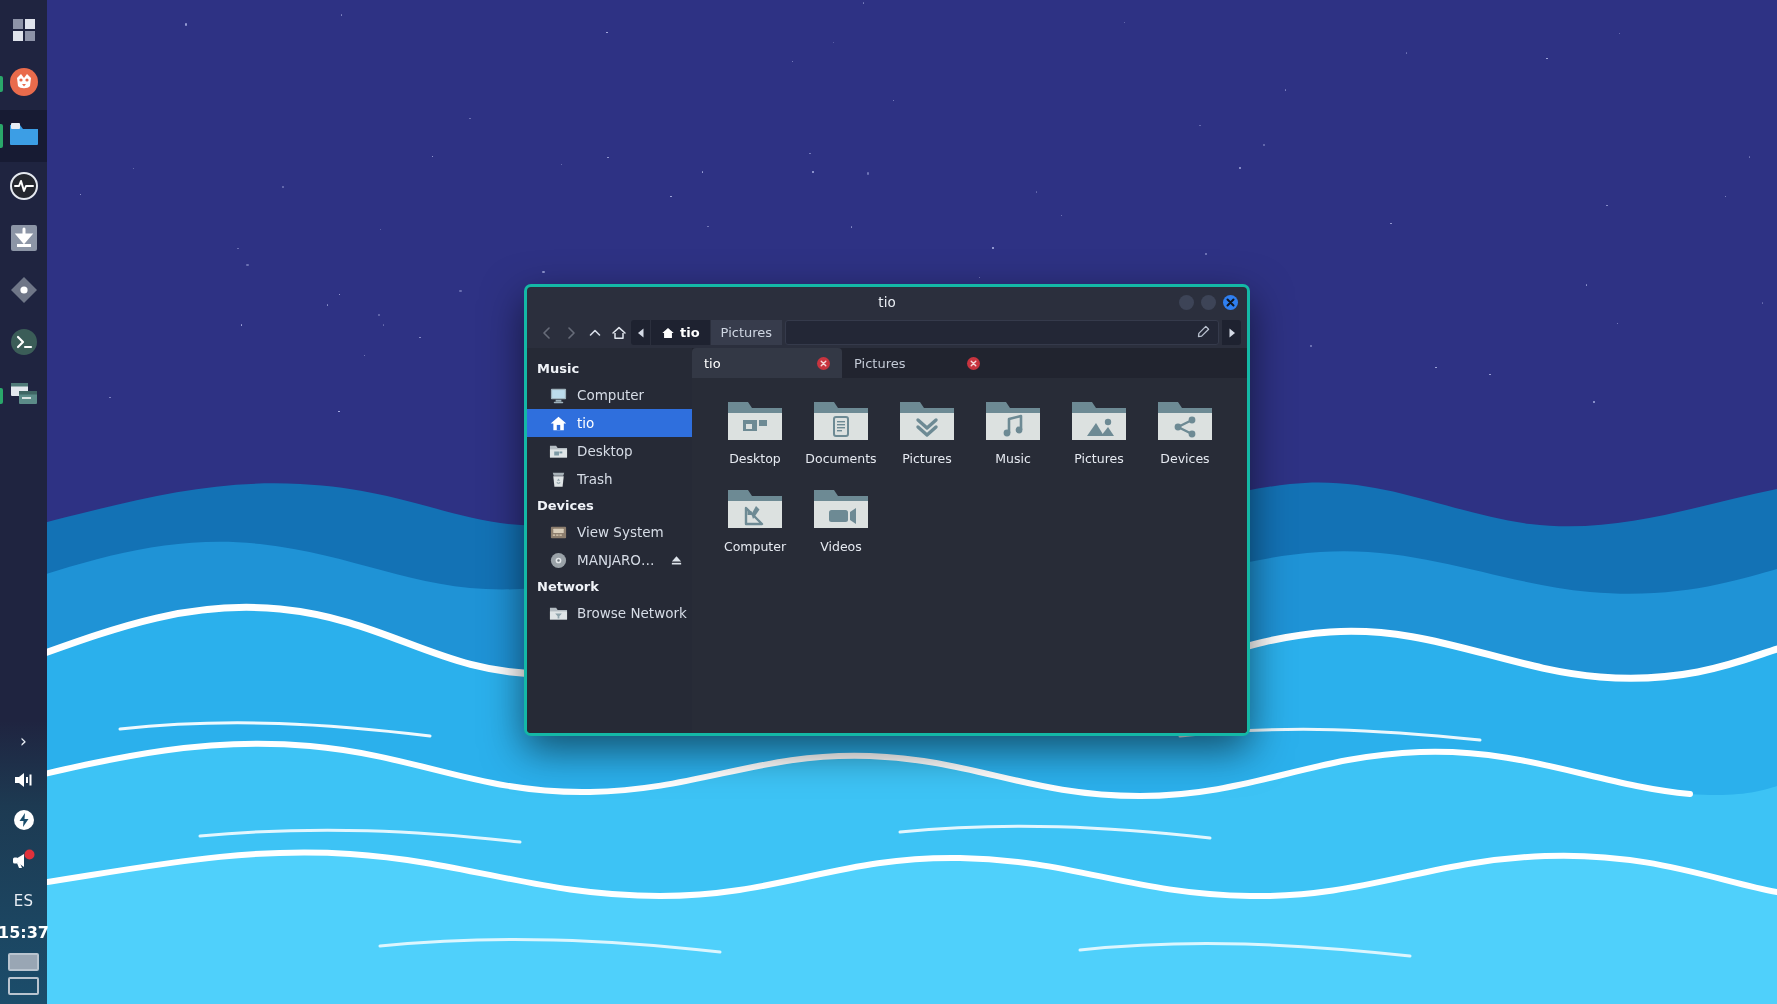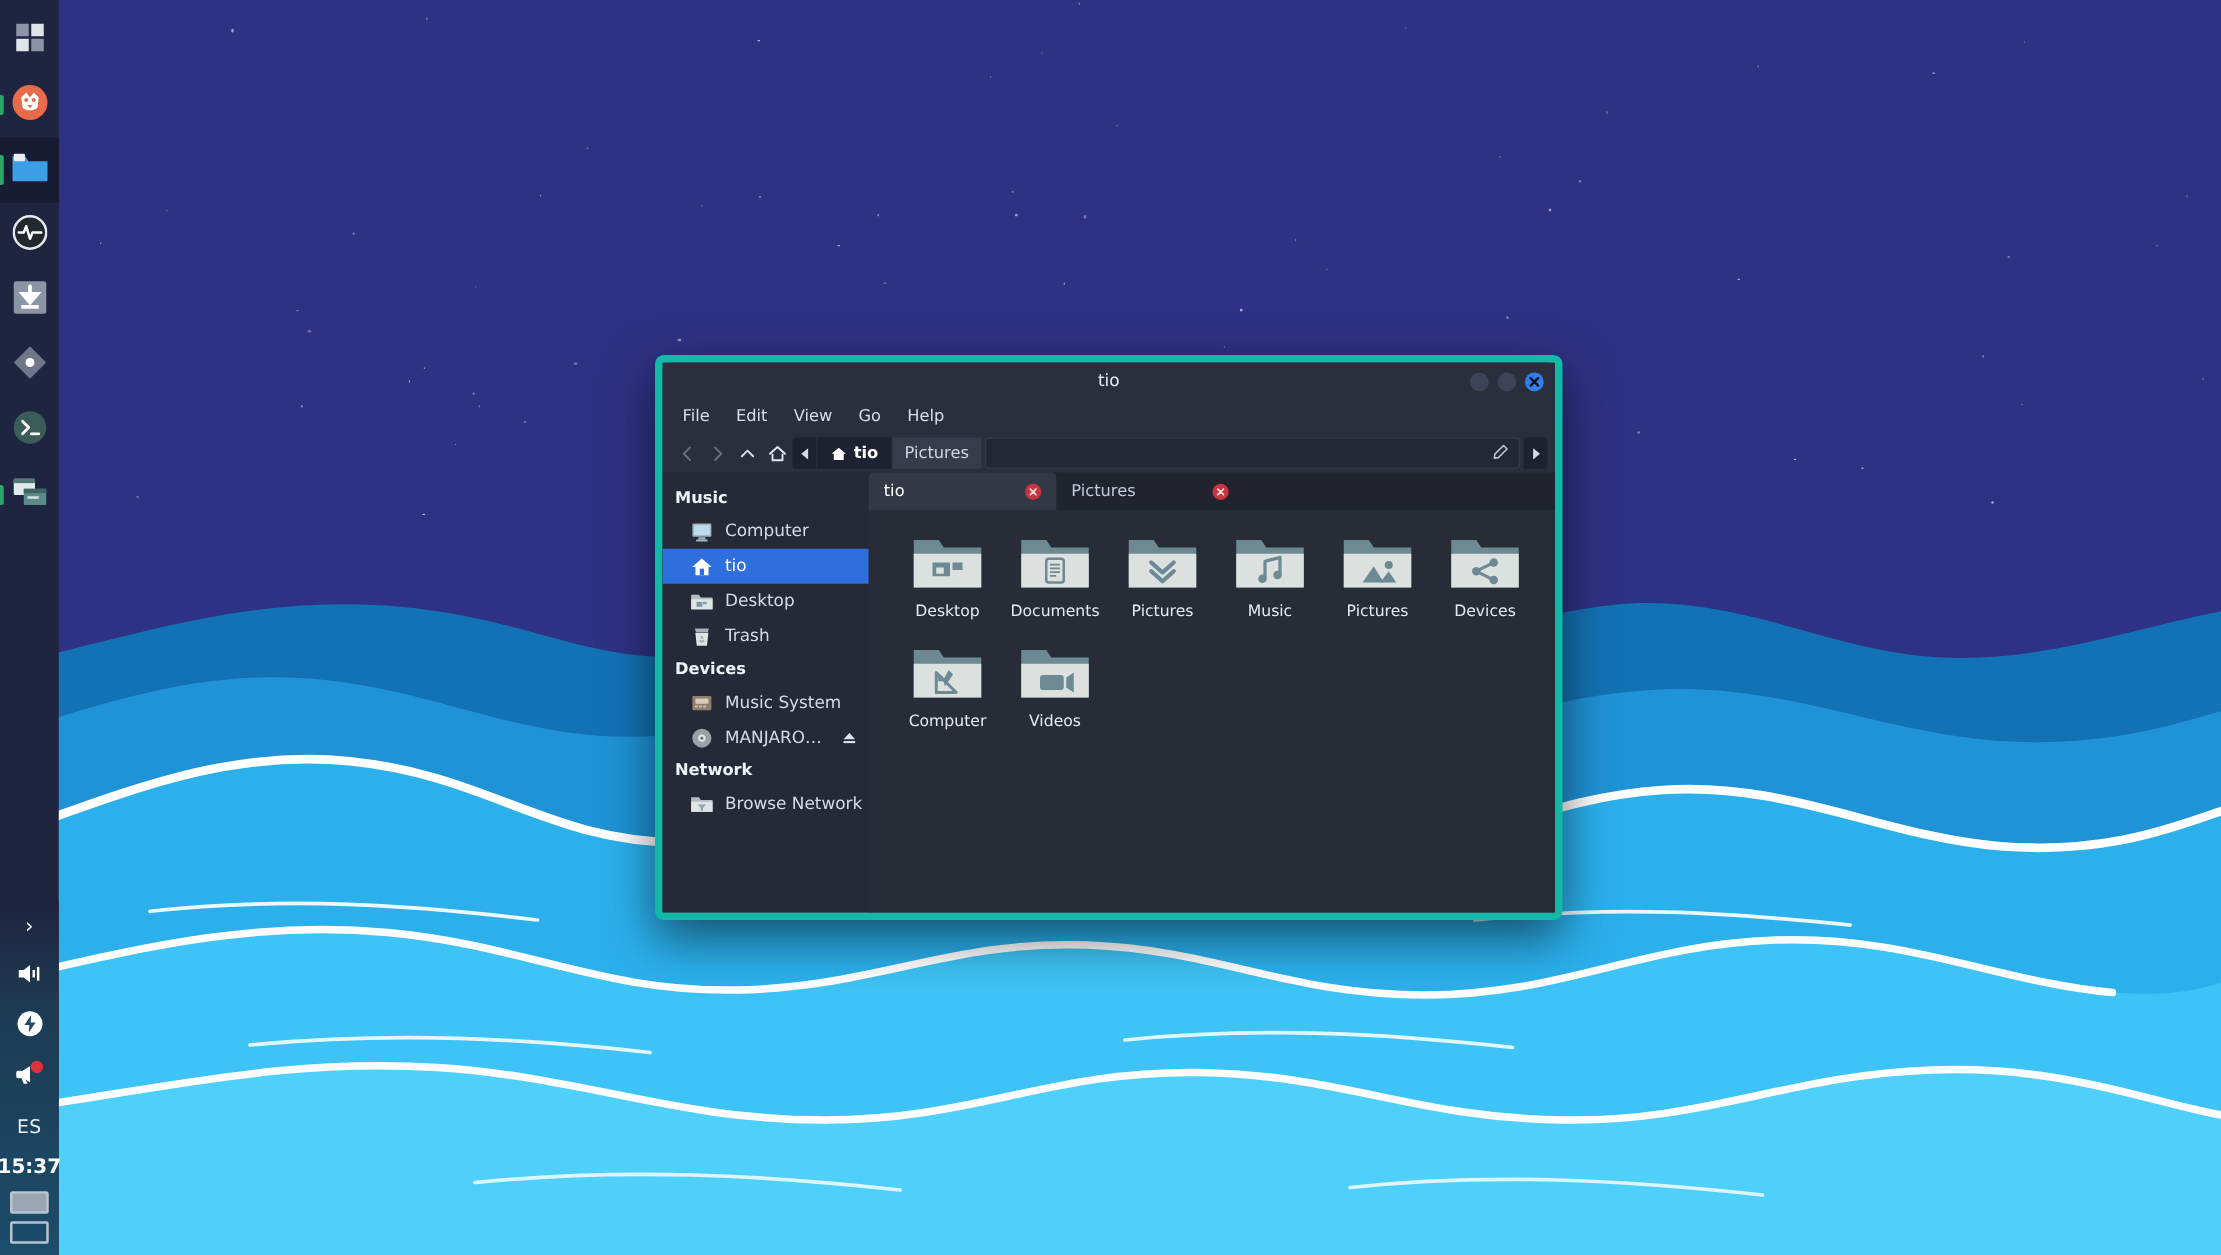--- a/index.html
+++ b/index.html
@@ -52,21 +52,21 @@
     margin:3px 0; background:transparent;
   }
   .ws-box.active { background:#99a6b4; }
 
   
   #filewin {
     position:absolute; left:524px; top:284px; width:726px; height:452px;
     background:#2b2f3d; border-radius:7px; z-index:60;
     box-shadow:0 14px 40px rgba(0,0,0,.55);
     display:flex; flex-direction:column; overflow:hidden;
-    border:6px solid #14b8a6;
+    border:3px solid #14b8a6;
   }
   .titlebar {
     height:30px; background:#2b2f3d; position:relative;
     display:flex; align-items:center; justify-content:center;
     border-radius:7px 7px 0 0;
   }
   .title-text { color:#e9edf3; font-size:13.5px; }
   .winbtns { position:absolute; right:9px; top:0; height:30px; display:flex; align-items:center; gap:7px; }
   .winbtn { width:15px; height:15px; border-radius:50%; background:#3d4457; display:flex; align-items:center; justify-content:center; }
   .winbtn.close { background:#2f7ff0; }
@@ -390,27 +390,20 @@
         <div class="winbtn"></div>
         <div class="winbtn"></div>
         <div class="winbtn close">
           <svg width="9" height="9" viewBox="0 0 9 9">
             <path d="M1.5 1.5 L7.5 7.5 M7.5 1.5 L1.5 7.5" stroke="#10151f" stroke-width="2" stroke-linecap="round"></path>
           </svg>
         </div>
       </div>
     </div>
 
-    <div class="menubar">
-      <span class="menu-item">File</span>
-      <span class="menu-item">Edit</span>
-      <span class="menu-item">View</span>
-      <span class="menu-item">Go</span>
-      <span class="menu-item">Help</span>
-    </div>
 
     <div class="pathbar">
       <div class="navbtn dim">
         <svg width="14" height="14" viewBox="0 0 14 14">
           <path d="M9 2 L4 7 L9 12" fill="none" stroke="#c8cfdb" stroke-width="1.6" stroke-linecap="round" stroke-linejoin="round"></path>
         </svg>
       </div>
       <div class="navbtn dim">
         <svg width="14" height="14" viewBox="0 0 14 14">
           <path d="M5 2 L10 7 L5 12" fill="none" stroke="#c8cfdb" stroke-width="1.6" stroke-linecap="round" stroke-linejoin="round"></path>
@@ -516,21 +509,21 @@
         <div class="side-item">
           <span class="side-icon">
             <svg width="19" height="19" viewBox="0 0 20 20">
               <rect x="2" y="4" width="16" height="12" rx="1" fill="#8d7e6e"></rect>
               <rect x="4.5" y="6" width="11" height="4.5" rx=".6" fill="#d9cdb9"></rect>
               <rect x="4" y="12" width="2.5" height="1.6" fill="#cdbfa8"></rect>
               <rect x="7.5" y="12" width="2.5" height="1.6" fill="#cdbfa8"></rect>
               <rect x="11" y="12" width="2.5" height="1.6" fill="#cdbfa8"></rect>
             </svg>
           </span>
-          <span class="side-label">Music System</span>
+          <span class="side-label">View System</span>
         </div>
 
         <div class="side-item">
           <span class="side-icon">
             <svg width="19" height="19" viewBox="0 0 20 20">
               <circle cx="10" cy="10" r="8" fill="#9aa2a8"></circle>
               <circle cx="10" cy="10" r="3" fill="#e4e8eb"></circle>
               <circle cx="10" cy="10" r="1.3" fill="#6c767d"></circle>
             </svg>
           </span>

